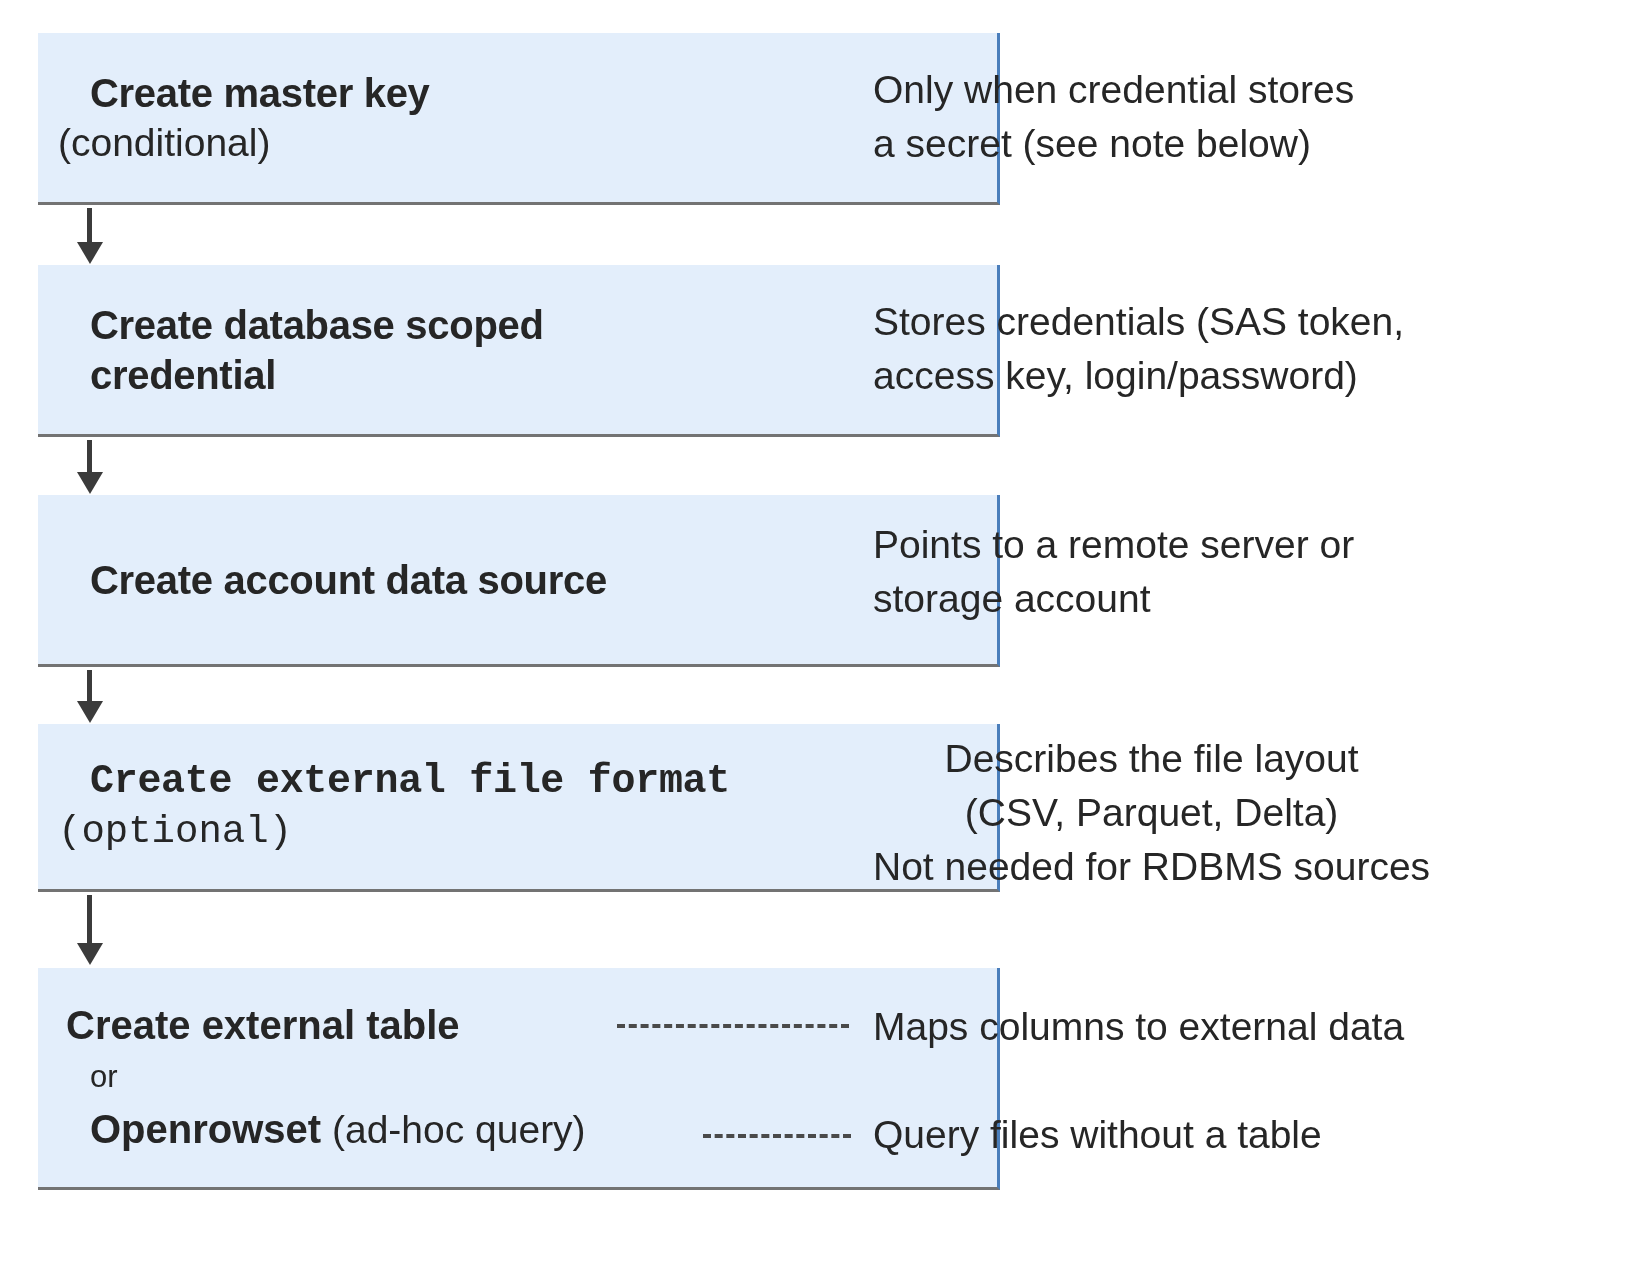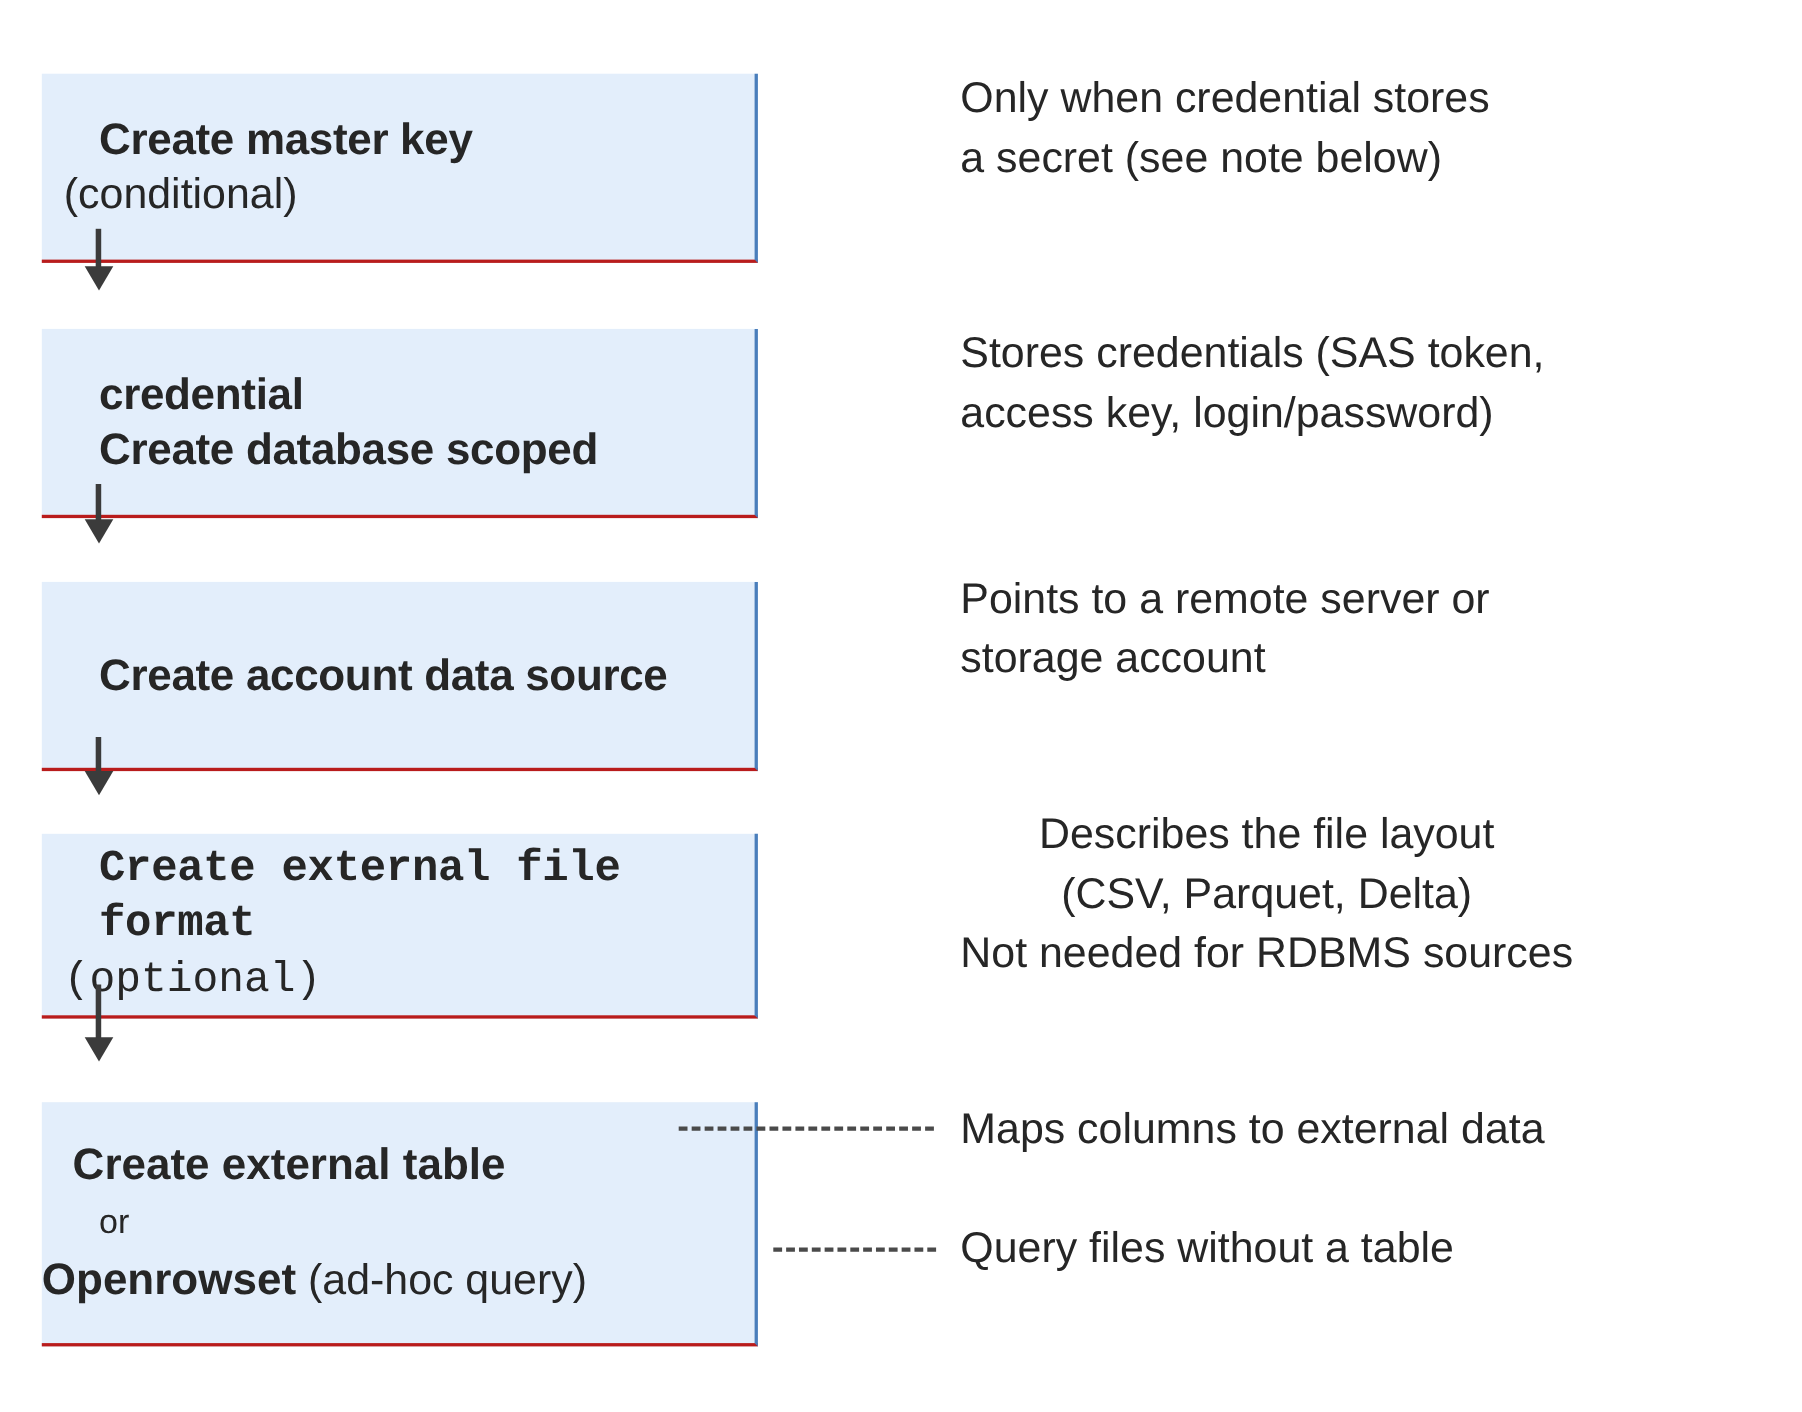--- a/index.html
+++ b/index.html
@@ -20,29 +20,28 @@
     position: absolute;
     left: 0; top: 0;
     width: 1638px;
     height: 1284px;
   }
 
   
   .step-box {
     position: absolute;
     left: 38px;
-    width: 651px;
+    width: 962px;
     box-sizing: border-box;
     background: #e3eefb;
     border-right: 3px solid #4a7ebb;
-    border-bottom: 3px solid #b91c1c;
+    border-bottom: 3px solid #737373;
     display: flex;
     flex-direction: column;
     justify-content: center;
-    margin-top: 34px;
   }
   .step-box .title {
     font-weight: bold;
     font-size: 40px;
     line-height: 50px;
     letter-spacing: -0.3px;
     padding-left: 52px;
     color: #262626;
   }
   .step-box .sub {
@@ -132,20 +131,21 @@
   }
   #box-external-table .row-or {
     font-weight: normal;
     font-size: 31px;
     line-height: 52px;
     padding-left: 52px;
   }
   #box-external-table .row-openrowset {
     font-size: 39px;
     line-height: 52px;
+    padding-left: 52px;
   }
   #box-external-table .row-openrowset b { font-weight: bold; font-size: 40px; }
 </style>
 </head>
 <body>
 
 <div id="diagram">
 
   <div class="step-box" id="box-master-key">
     <div class="title">Create master key</div>
@@ -153,22 +153,22 @@
   </div>
   <div class="note" id="note-master-key">Only when credential stores
 a secret (see note below)</div>
 
   <div class="arrow" id="arrow-1">
     <div class="shaft"></div>
     <div class="head"></div>
   </div>
 
   <div class="step-box" id="box-scoped-cred">
+    <div class="title">Create database scoped</div>
     <div class="title">credential</div>
-    <div class="title">Create database scoped</div>
   </div>
   <div class="note" id="note-scoped-cred">Stores credentials (SAS token,
 access key, login/password)</div>
 
   <div class="arrow" id="arrow-2">
     <div class="shaft"></div>
     <div class="head"></div>
   </div>
 
   <div class="step-box" id="box-data-source">

